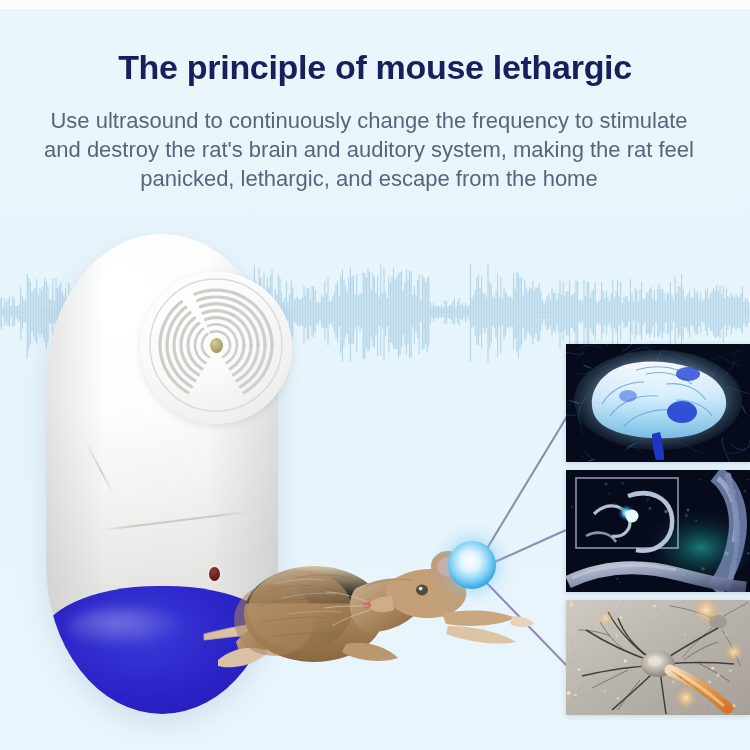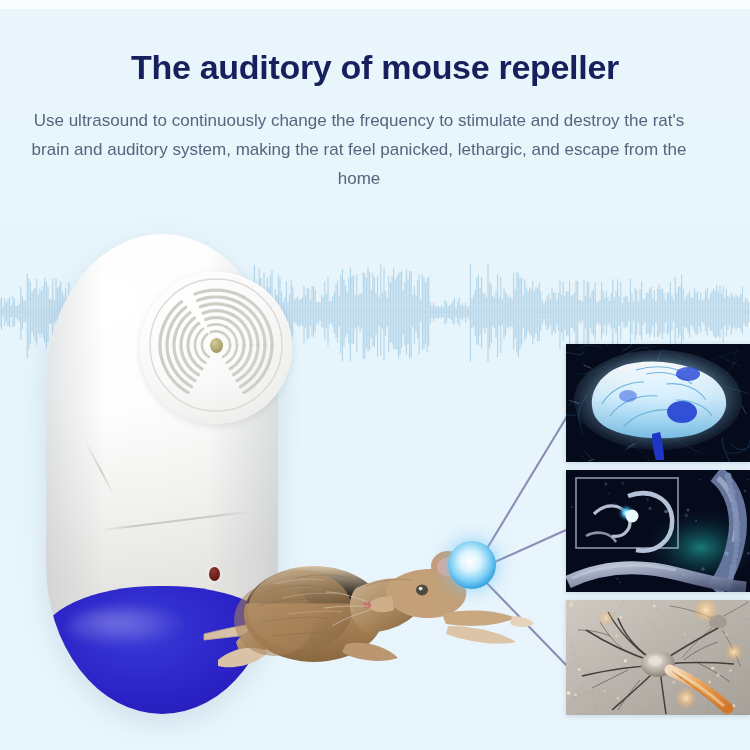--- a/index.html
+++ b/index.html
@@ -48,24 +48,24 @@
     font-weight: bold;
     letter-spacing: -0.3px;
     color: #16205c;
     font-family: "Liberation Sans", sans-serif;
     white-space: nowrap;
   }
 
   
   .subtext {
     position: absolute;
-    left: 22px; top: 106px;
+    left: 32px; top: 106px;
     width: 674px;
     text-align: center;
-    font-size: 17px;
+    font-size: 22px;
     line-height: 29px;
     color: #56657e;
     font-family: "Liberation Sans", sans-serif;
   }
 
   
   .waveband {
     position: absolute;
     left: 0; top: 262px;
     width: 750px; height: 100px;
@@ -218,21 +218,21 @@
   #inset-cell   { top: 600px; height: 115px; background: #b8b3ab; }
 </style>
 </head>
 <body>
 
 <div id="stage">
 
   <div class="top-strip"></div>
   <div class="bg-tint"></div>
 
-  <div class="headline">The auditory of mouse repeller</div>
+  <div class="headline">The principle of mouse lethargic</div>
 
   <div class="subtext">Use ultrasound to continuously change the frequency to stimulate and destroy the rat's brain and auditory system, making the rat feel panicked, lethargic, and escape from the home</div>
 
   <div class="waveband">
     <svg width="750" height="100" viewBox="0 0 750 100" xmlns="http://www.w3.org/2000/svg">
       <g id="wavegroup" stroke="#a8cde4" stroke-width="1.1" fill="none" opacity="0.95">
           <path d="M0.0 37.0 L0.0 64.9 M1.6 34.9 L1.6 67.9 M3.2 44.6 L3.2 54.8 M4.8 36.2 L4.8 63.9 M6.4 40.2 L6.4 60.2 M8.0 37.6 L8.0 63.9 M9.6 35.1 L9.6 65.1 M11.2 43.7 L11.2 55.2 M12.8 33.7 L12.8 65.3 M14.4 36.2 L14.4 63.9 M16.0 44.0 L16.0 55.7 M17.6 43.8 L17.6 57.4 M19.2 41.3 L19.2 59.9 M20.8 24.8 L20.8 77.9 M22.4 34.2 L22.4 66.9 M24.0 37.9 L24.0 60.6 M25.6 38.7 L25.6 60.2 M27.2 11.5 L27.2 96.8 M28.8 16.2 L28.8 87.1 M30.4 19.8 L30.4 82.0 M32.0 29.9 L32.0 70.1 M33.6 27.5 L33.6 74.5 M35.2 25.8 L35.2 78.7 M36.8 17.0 L36.8 82.9 M38.4 32.5 L38.4 71.1 M40.0 25.8 L40.0 75.4 M41.6 28.8 L41.6 71.4 M43.2 23.8 L43.2 76.1 M44.8 15.6 L44.8 80.8 M46.4 19.3 L46.4 86.8 M48.0 24.5 L48.0 80.2 M49.6 37.1 L49.6 61.4 M51.2 37.6 L51.2 62.3 M52.8 16.3 L52.8 80.1 M54.4 38.5 L54.4 60.3 M56.0 16.1 L56.0 83.0 M57.6 26.0 L57.6 71.0 M59.2 23.5 L59.2 73.5 M60.8 19.2 L60.8 87.4 M62.4 29.8 L62.4 67.6 M64.0 34.7 L64.0 66.2 M65.6 26.4 L65.6 72.3 M67.2 34.9 L67.2 65.3 M68.8 20.4 L68.8 79.5 M70.4 36.4 L70.4 63.3 M72.0 26.5 L72.0 71.7 M73.6 35.0 L73.6 65.6 M75.2 23.9 L75.2 74.6 M76.8 19.5 L76.8 83.2 M78.4 24.4 L78.4 73.3 M80.0 38.7 L80.0 61.9 M81.6 19.2 L81.6 77.1 M83.2 21.4 L83.2 83.1 M84.8 14.0 L84.8 91.4 M86.4 12.5 L86.4 82.9 M88.0 20.3 L88.0 75.3 M89.6 14.9 L89.6 88.2 M91.2 29.4 L91.2 67.5 M92.8 11.5 L92.8 89.0 M94.4 25.1 L94.4 71.7 M96.0 29.1 L96.0 67.3 M97.6 29.8 L97.6 71.2 M99.2 35.3 L99.2 67.3 M100.8 21.0 L100.8 80.3 M102.4 26.5 L102.4 71.7 M104.0 27.4 L104.0 70.0 M105.6 13.9 L105.6 84.0 M107.2 2.7 L107.2 96.4 M108.8 11.1 L108.8 88.8 M110.4 31.3 L110.4 68.7 M112.0 23.7 L112.0 74.9 M113.6 22.0 L113.6 75.3 M115.2 2.0 L115.2 103.0 M116.8 23.3 L116.8 73.5 M118.4 33.0 L118.4 65.4 M120.0 6.7 L120.0 86.1 M121.6 3.3 L121.6 91.3 M123.2 18.7 L123.2 77.6 M124.8 25.2 L124.8 80.2 M126.4 7.8 L126.4 84.9 M128.0 25.6 L128.0 72.4 M129.6 21.0 L129.6 84.1 M131.2 11.4 L131.2 87.0 M132.8 20.8 L132.8 81.9 M134.4 29.9 L134.4 67.1 M136.0 19.7 L136.0 77.4 M137.6 17.0 L137.6 79.6 M139.2 33.9 L139.2 65.3 M140.8 23.1 L140.8 72.1 M142.4 19.6 L142.4 82.4 M144.0 26.0 L144.0 69.8 M145.6 11.5 L145.6 93.1 M147.2 26.7 L147.2 72.8 M148.8 19.7 L148.8 83.4 M150.4 11.3 L150.4 89.5 M152.0 26.5 L152.0 73.9 M153.6 19.0 L153.6 86.5 M155.2 10.1 L155.2 91.2 M156.8 26.3 L156.8 75.0 M158.4 18.9 L158.4 75.5 M160.0 15.2 L160.0 84.9 M161.6 22.7 L161.6 75.7 M163.2 2.3 L163.2 94.0 M164.8 11.3 L164.8 82.5 M166.4 28.9 L166.4 73.4 M168.0 29.0 L168.0 69.7 M169.6 12.9 L169.6 82.5 M171.2 9.9 L171.2 95.2 M172.8 15.1 L172.8 85.2 M174.4 8.0 L174.4 96.4 M176.0 25.9 L176.0 69.9 M177.6 4.7 L177.6 94.7 M179.2 11.9 L179.2 87.6 M180.8 8.9 L180.8 84.1 M182.4 10.1 L182.4 86.1 M184.0 14.6 L184.0 80.6 M185.6 27.3 L185.6 74.9 M187.2 26.3 L187.2 74.8 M188.8 13.1 L188.8 93.5 M190.4 10.6 L190.4 94.7 M192.0 27.0 L192.0 70.8 M193.6 22.7 L193.6 72.7 M195.2 19.4 L195.2 75.8 M196.8 10.0 L196.8 89.7 M198.4 21.4 L198.4 82.5 M200.0 34.5 L200.0 63.5 M201.6 41.1 L201.6 58.7 M203.2 42.5 L203.2 58.7 M204.8 43.9 L204.8 56.2 M206.4 46.5 L206.4 53.2 M208.0 43.3 L208.0 55.7 M209.6 42.3 L209.6 58.8 M211.2 37.4 L211.2 64.1 M212.8 38.8 L212.8 60.5 M214.4 38.2 L214.4 60.1 M216.0 45.9 L216.0 54.3 M217.6 44.3 L217.6 56.7 M219.2 45.1 L219.2 55.8 M220.8 41.4 L220.8 57.9 M222.4 38.6 L222.4 61.8 M224.0 37.9 L224.0 63.1 M225.6 40.9 L225.6 60.9 M227.2 37.6 L227.2 64.0 M228.8 37.9 L228.8 61.2 M230.4 43.0 L230.4 57.3 M232.0 45.5 L232.0 54.3 M233.6 42.2 L233.6 58.5 M235.2 39.4 L235.2 59.1 M236.8 37.9 L236.8 63.0 M238.4 37.9 L238.4 64.1 M240.0 44.2 L240.0 55.7 M241.6 39.3 L241.6 62.1 M243.2 41.4 L243.2 57.5 M244.8 45.4 L244.8 55.3 M246.4 15.2 L246.4 89.5 M248.0 26.1 L248.0 78.1 M249.6 27.6 L249.6 77.2 M251.2 21.2 L251.2 79.5 M252.8 23.9 L252.8 75.7 M254.4 3.0 L254.4 101.4 M256.0 20.2 L256.0 82.1 M257.6 26.5 L257.6 72.9 M259.2 6.5 L259.2 86.8 M260.8 16.1 L260.8 81.0 M262.4 34.4 L262.4 66.5 M264.0 10.4 L264.0 92.9 M265.6 27.7 L265.6 73.9 M267.2 15.5 L267.2 88.3 M268.8 24.9 L268.8 78.7 M270.4 13.4 L270.4 80.4 M272.0 8.1 L272.0 100.0 M273.6 37.1 L273.6 64.6 M275.2 27.0 L275.2 69.4 M276.8 33.0 L276.8 65.8 M278.4 12.5 L278.4 82.7 M280.0 16.4 L280.0 89.1 M281.6 30.4 L281.6 66.4 M283.2 39.4 L283.2 60.9 M284.8 35.3 L284.8 63.3 M286.4 19.0 L286.4 86.7 M288.0 39.4 L288.0 59.4 M289.6 31.9 L289.6 67.8 M291.2 18.1 L291.2 88.9 M292.8 25.1 L292.8 73.6 M294.4 38.0 L294.4 59.9 M296.0 36.3 L296.0 62.0 M297.6 34.6 L297.6 64.0 M299.2 37.8 L299.2 64.7 M300.8 37.0 L300.8 62.7 M302.4 35.3 L302.4 64.1 M304.0 23.7 L304.0 81.2 M305.6 33.2 L305.6 65.8 M307.2 25.9 L307.2 77.7 M308.8 26.4 L308.8 76.5 M310.4 37.3 L310.4 63.7 M312.0 24.4 L312.0 73.2 M313.6 24.0 L313.6 75.8 M315.2 27.9 L315.2 70.6 M316.8 40.1 L316.8 61.2 M318.4 39.6 L318.4 62.5 M320.0 40.5 L320.0 58.4 M321.6 32.7 L321.6 64.7 M323.2 35.6 L323.2 66.2 M324.8 19.3 L324.8 77.7 M326.4 31.5 L326.4 66.3 M328.0 15.4 L328.0 83.5 M329.6 38.7 L329.6 62.3 M331.2 38.9 L331.2 61.5 M332.8 33.9 L332.8 64.8 M334.4 30.3 L334.4 70.9 M336.0 21.9 L336.0 75.9 M337.6 18.8 L337.6 80.6 M339.2 33.6 L339.2 64.6 M340.8 12.7 L340.8 91.0 M342.4 7.1 L342.4 99.6 M344.0 17.7 L344.0 84.3 M345.6 23.3 L345.6 75.2 M347.2 30.5 L347.2 71.7 M348.8 15.4 L348.8 82.3 M350.4 5.2 L350.4 99.4 M352.0 14.1 L352.0 81.7 M353.6 13.3 L353.6 81.6 M355.2 33.0 L355.2 66.7 M356.8 12.3 L356.8 90.4 M358.4 33.3 L358.4 63.9 M360.0 30.9 L360.0 70.3 M361.6 31.7 L361.6 66.5 M363.2 10.4 L363.2 97.3 M364.8 11.2 L364.8 96.5 M366.4 15.4 L366.4 86.5 M368.0 5.6 L368.0 89.7 M369.6 10.1 L369.6 87.6 M371.2 28.1 L371.2 75.2 M372.8 10.7 L372.8 84.4 M374.4 15.3 L374.4 85.2 M376.0 30.8 L376.0 72.7 M377.6 13.2 L377.6 94.6 M379.2 34.9 L379.2 64.2 M380.8 2.6 L380.8 93.3 M382.4 31.1 L382.4 66.4 M384.0 5.6 L384.0 99.1 M385.6 28.9 L385.6 73.4 M387.2 35.7 L387.2 64.5 M388.8 14.4 L388.8 90.5 M390.4 21.1 L390.4 79.9 M392.0 14.2 L392.0 81.0 M393.6 5.7 L393.6 86.7 M395.2 17.6 L395.2 87.4 M396.8 15.0 L396.8 87.0 M398.4 11.4 L398.4 96.4 M400.0 10.0 L400.0 92.9 M401.6 9.5 L401.6 85.8 M403.2 28.5 L403.2 72.5 M404.8 20.4 L404.8 83.6 M406.4 7.6 L406.4 92.8 M408.0 16.7 L408.0 82.0 M409.6 9.2 L409.6 96.6 M411.2 8.9 L411.2 95.0 M412.8 32.9 L412.8 65.0 M414.4 23.7 L414.4 81.4 M416.0 33.2 L416.0 68.5 M417.6 18.1 L417.6 76.6 M419.2 12.6 L419.2 92.2 M420.8 38.1 L420.8 60.0 M422.4 12.6 L422.4 87.9 M424.0 16.1 L424.0 86.6 M425.6 20.5 L425.6 81.8 M427.2 16.2 L427.2 90.6 M428.8 14.7 L428.8 83.9 M430.4 40.3 L430.4 61.4 M432.0 43.7 L432.0 55.9 M433.6 40.8 L433.6 59.8 M435.2 44.4 L435.2 56.1 M436.8 44.1 L436.8 56.5 M438.4 44.1 L438.4 56.4 M440.0 45.3 L440.0 55.0 M441.6 43.1 L441.6 56.1 M443.2 45.2 L443.2 55.1 M444.8 38.2 L444.8 61.7 M446.4 39.1 L446.4 61.3 M448.0 44.4 L448.0 56.6 M449.6 43.2 L449.6 56.3 M451.2 42.4 L451.2 58.0 M452.8 39.0 L452.8 61.4 M454.4 35.8 L454.4 62.4 M456.0 45.6 L456.0 55.1 M457.6 39.4 L457.6 61.0 M459.2 35.5 L459.2 63.8 M460.8 43.1 L460.8 57.0 M462.4 41.3 L462.4 58.7 M464.0 44.2 L464.0 55.6 M465.6 40.4 L465.6 60.7 M467.2 45.2 L467.2 54.7 M468.8 43.4 L468.8 57.6 M470.4 2.1 L470.4 105.4 M472.0 36.0 L472.0 66.1 M473.6 33.4 L473.6 64.0 M475.2 28.0 L475.2 74.3 M476.8 15.4 L476.8 82.5 M478.4 13.1 L478.4 83.2 M480.0 26.0 L480.0 73.0 M481.6 15.0 L481.6 86.5 M483.2 31.4 L483.2 65.9 M484.8 31.2 L484.8 71.5 M486.4 34.9 L486.4 65.6 M488.0 1.9 L488.0 108.6 M489.6 19.6 L489.6 86.8 M491.2 22.3 L491.2 81.2 M492.8 33.8 L492.8 64.2 M494.4 36.1 L494.4 66.3 M496.0 28.2 L496.0 75.4 M497.6 11.7 L497.6 95.3 M499.2 35.5 L499.2 64.1 M500.8 14.8 L500.8 91.1 M502.4 37.3 L502.4 63.0 M504.0 25.6 L504.0 77.6 M505.6 29.9 L505.6 73.2 M507.2 32.6 L507.2 65.6 M508.8 35.2 L508.8 66.2 M510.4 34.3 L510.4 64.6 M512.0 36.5 L512.0 64.8 M513.6 10.6 L513.6 87.5 M515.2 27.1 L515.2 76.0 M516.8 9.6 L516.8 90.5 M518.4 11.3 L518.4 95.7 M520.0 16.1 L520.0 87.3 M521.6 15.3 L521.6 82.7 M523.2 33.3 L523.2 66.0 M524.8 17.3 L524.8 78.6 M526.4 25.3 L526.4 75.5 M528.0 29.2 L528.0 68.8 M529.6 25.5 L529.6 72.5 M531.2 26.7 L531.2 73.7 M532.8 18.9 L532.8 82.5 M534.4 28.5 L534.4 76.0 M536.0 25.0 L536.0 70.9 M537.6 25.9 L537.6 79.1 M539.2 20.9 L539.2 79.2 M540.8 29.0 L540.8 69.1 M542.4 37.9 L542.4 62.3 M544.0 41.7 L544.0 57.1 M545.6 38.5 L545.6 64.0 M547.2 34.8 L547.2 68.3 M548.8 31.4 L548.8 66.6 M550.4 37.6 L550.4 63.5 M552.0 26.2 L552.0 72.9 M553.6 30.6 L553.6 68.4 M555.2 30.5 L555.2 70.9 M556.8 37.9 L556.8 62.9 M558.4 31.6 L558.4 69.0 M560.0 18.6 L560.0 87.2 M561.6 32.4 L561.6 70.8 M563.2 19.7 L563.2 79.0 M564.8 33.7 L564.8 68.0 M566.4 29.2 L566.4 73.4 M568.0 29.3 L568.0 73.4 M569.6 18.7 L569.6 86.3 M571.2 33.4 L571.2 65.5 M572.8 32.9 L572.8 66.2 M574.4 30.4 L574.4 70.6 M576.0 18.4 L576.0 82.3 M577.6 19.1 L577.6 84.3 M579.2 38.2 L579.2 60.1 M580.8 37.6 L580.8 61.9 M582.4 39.5 L582.4 59.1 M584.0 17.8 L584.0 81.8 M585.6 33.9 L585.6 66.3 M587.2 19.8 L587.2 84.2 M588.8 20.3 L588.8 83.5 M590.4 35.4 L590.4 65.7 M592.0 28.6 L592.0 71.5 M593.6 27.5 L593.6 73.6 M595.2 20.5 L595.2 78.8 M596.8 40.1 L596.8 61.7 M598.4 39.7 L598.4 60.7 M600.0 37.7 L600.0 63.3 M601.6 20.3 L601.6 77.3 M603.2 28.6 L603.2 71.3 M604.8 36.2 L604.8 62.5 M606.4 29.0 L606.4 73.1 M608.0 34.9 L608.0 64.2 M609.6 39.0 L609.6 61.2 M611.2 30.9 L611.2 66.4 M612.8 17.2 L612.8 82.7 M614.4 35.7 L614.4 66.3 M616.0 29.1 L616.0 71.4 M617.6 17.3 L617.6 83.0 M619.2 34.6 L619.2 63.5 M620.8 19.7 L620.8 78.2 M622.4 40.9 L622.4 59.7 M624.0 35.5 L624.0 65.7 M625.6 34.3 L625.6 64.9 M627.2 34.2 L627.2 65.3 M628.8 39.6 L628.8 59.4 M630.4 16.9 L630.4 80.7 M632.0 31.6 L632.0 72.3 M633.6 39.5 L633.6 58.6 M635.2 25.6 L635.2 78.5 M636.8 28.4 L636.8 73.3 M638.4 39.9 L638.4 60.7 M640.0 27.2 L640.0 73.3 M641.6 19.4 L641.6 78.0 M643.2 36.7 L643.2 63.3 M644.8 37.7 L644.8 60.3 M646.4 31.0 L646.4 72.8 M648.0 30.8 L648.0 71.0 M649.6 27.0 L649.6 75.7 M651.2 24.9 L651.2 71.7 M652.8 36.5 L652.8 63.9 M654.4 28.0 L654.4 75.0 M656.0 39.0 L656.0 60.6 M657.6 26.5 L657.6 75.0 M659.2 22.2 L659.2 74.5 M660.8 27.4 L660.8 70.8 M662.4 26.4 L662.4 76.7 M664.0 30.6 L664.0 70.6 M665.6 38.8 L665.6 60.8 M667.2 30.7 L667.2 72.5 M668.8 30.5 L668.8 71.6 M670.4 20.3 L670.4 82.2 M672.0 32.7 L672.0 68.2 M673.6 38.4 L673.6 59.6 M675.2 14.9 L675.2 85.0 M676.8 30.8 L676.8 65.9 M678.4 24.6 L678.4 76.2 M680.0 24.3 L680.0 72.9 M681.6 12.6 L681.6 85.0 M683.2 26.6 L683.2 78.0 M684.8 37.6 L684.8 65.1 M686.4 34.6 L686.4 65.8 M688.0 32.0 L688.0 70.6 M689.6 28.7 L689.6 75.8 M691.2 35.2 L691.2 62.8 M692.8 35.6 L692.8 65.0 M694.4 26.2 L694.4 70.1 M696.0 31.0 L696.0 72.3 M697.6 29.2 L697.6 72.4 M699.2 37.4 L699.2 64.8 M700.8 30.9 L700.8 70.9 M702.4 39.3 L702.4 60.1 M704.0 37.1 L704.0 62.7 M705.6 28.6 L705.6 69.0 M707.2 26.1 L707.2 73.8 M708.8 37.2 L708.8 65.3 M710.4 32.2 L710.4 68.5 M712.0 29.3 L712.0 69.2 M713.6 26.6 L713.6 73.4 M715.2 28.4 L715.2 76.0 M716.8 22.7 L716.8 75.3 M718.4 29.5 L718.4 74.0 M720.0 23.5 L720.0 76.2 M721.6 32.1 L721.6 66.9 M723.2 24.0 L723.2 80.8 M724.8 35.7 L724.8 63.4 M726.4 26.7 L726.4 74.6 M728.0 34.1 L728.0 68.1 M729.6 36.0 L729.6 63.3 M731.2 31.0 L731.2 72.7 M732.8 33.2 L732.8 66.4 M734.4 35.3 L734.4 64.5 M736.0 32.6 L736.0 68.5 M737.6 34.6 L737.6 65.7 M739.2 35.2 L739.2 65.6 M740.8 31.9 L740.8 68.4 M742.4 24.2 L742.4 72.0 M744.0 39.7 L744.0 61.6 M745.6 36.0 L745.6 64.2 M747.2 37.2 L747.2 65.0 M748.8 40.0 L748.8 60.5 " stroke="#a8cde4" stroke-width="1.05" opacity="0.9"></path>
           <path d="M0 50 L750 50" stroke="#a8cde4" stroke-width="0.9" opacity="0.55"></path>
         </g>
     </svg>

